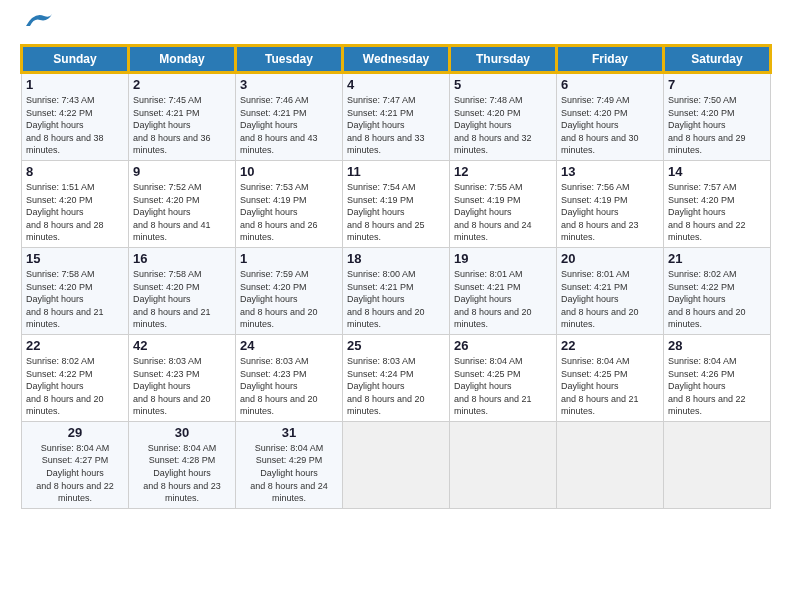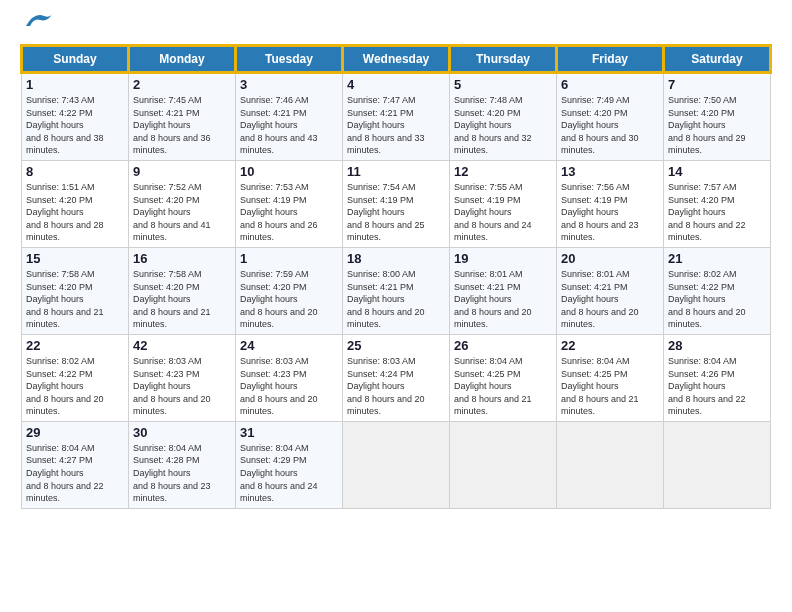--- a/index.html
+++ b/index.html
@@ -79,20 +79,21 @@
     .day-info {
       font-size: 9px;
       color: #333;
       line-height: 1.4;
     }
     td.empty {
       background: #f0f0f0 !important;
     }
     .last-row td {
       height: 70px;
+      text-align: center;
     }
   </style>
 </head>
 <body>
 
 <div class="page">
   <div class="header">
     <div class="logo">
       <div style="display:flex;align-items:center;gap:0px;">
         <div style="font-size:20px;font-weight:bold;color:#1a1a2e;line-height:1;">

